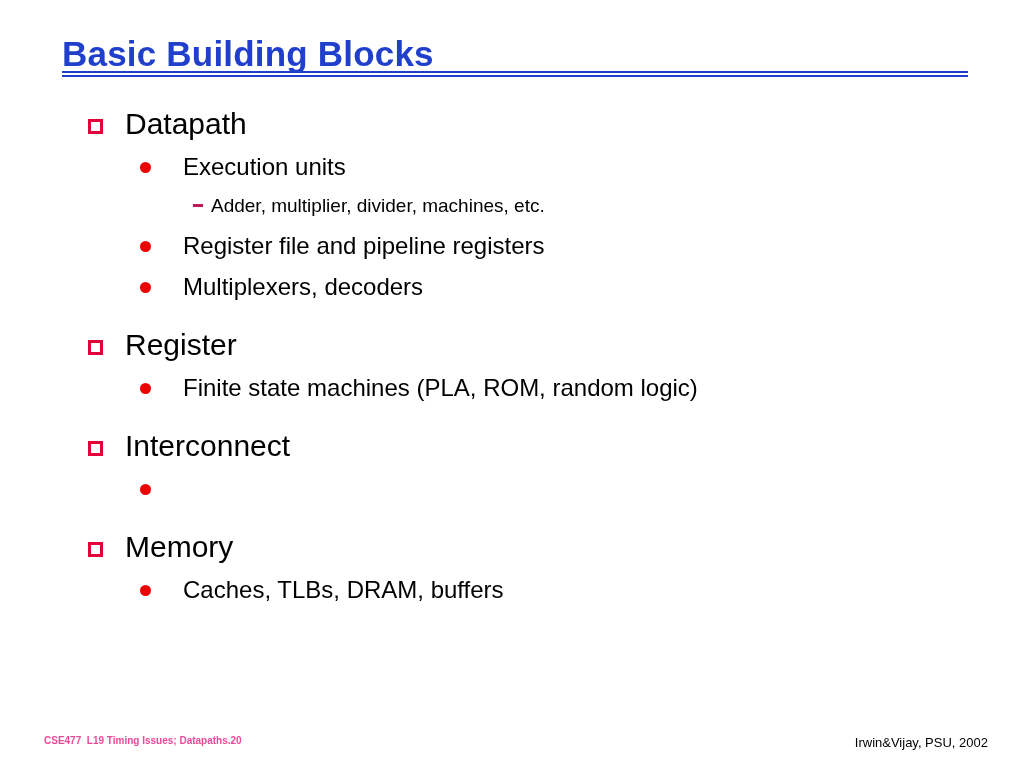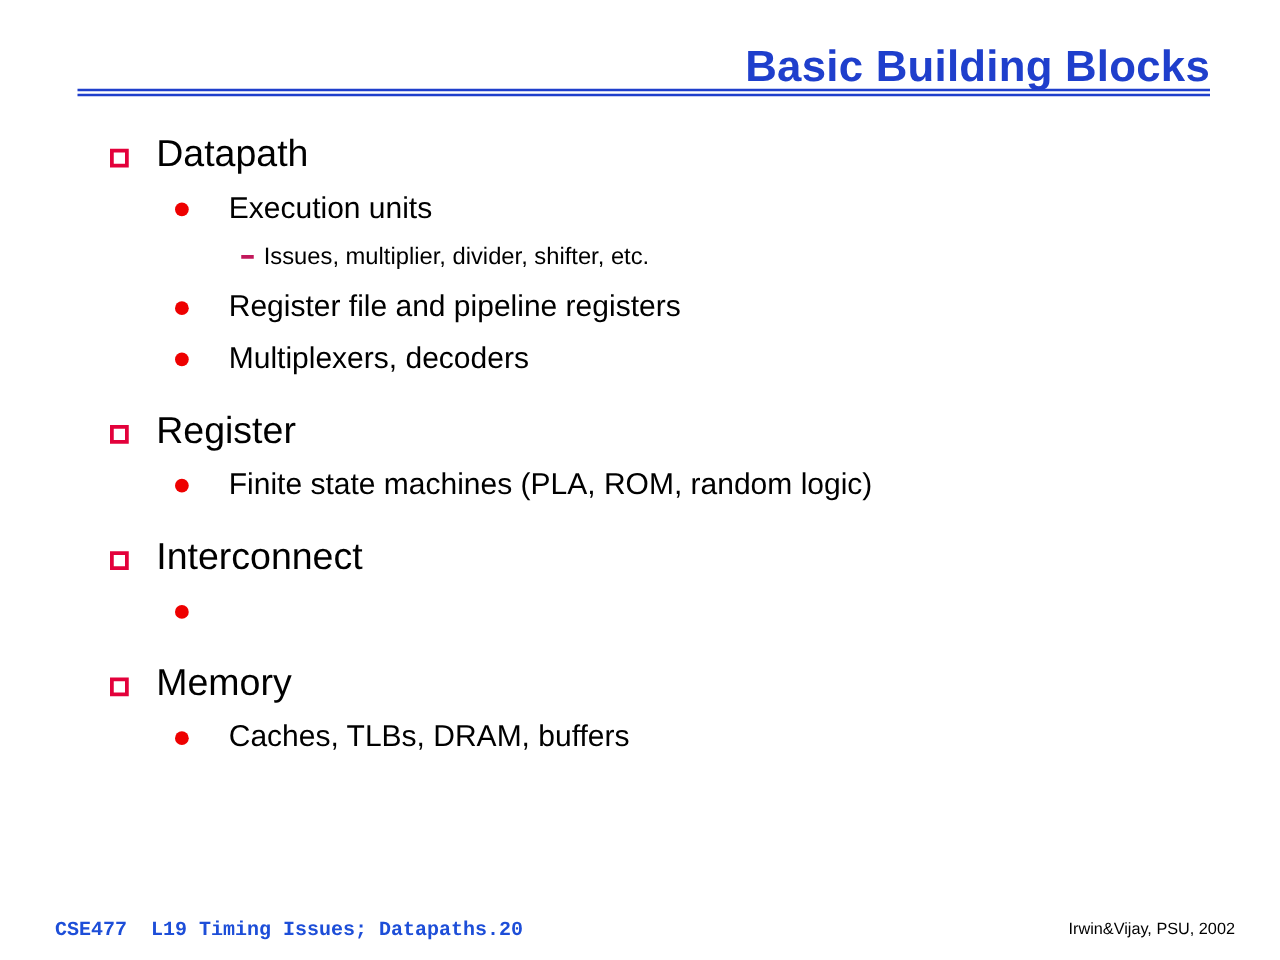--- a/index.html
+++ b/index.html
@@ -28,21 +28,20 @@
     top: 34px;
     width: 906px;
   }
   .slide-title {
     font-size: 35px;
     font-weight: bold;
     color: #1f3fcc;
     letter-spacing: 0.2px;
     line-height: 40px;
     white-space: nowrap;
-    text-align: right;
   }
   .title-rule {
     position: absolute;
     left: 0;
     top: 37px;
     width: 906px;
     height: 6px;
   }
   .title-rule .bar {
     position: absolute;
@@ -145,25 +144,24 @@
     position: absolute;
     left: 0;
     top: 735px;
     width: 1024px;
     height: 24px;
   }
   .footer-left {
     position: absolute;
     left: 44px;
     top: 0;
-    font-size: 16px;
+    font-size: 10px;
     font-weight: bold;
-    color: #1d4ed8;
+    color: #ec4899;
     white-space: pre;
-    font-family: Liberation Mono, monospace;
   }
   .footer-right {
     position: absolute;
     right: 36px;
     top: 0;
     font-size: 13px;
     font-weight: normal;
     color: #000000;
     white-space: nowrap;
   }
@@ -188,21 +186,21 @@
       <span class="label">Datapath</span>
     </div>
 
     <div class="row lvl2">
       <span class="bullet-dot"></span>
       <span class="label">Execution units</span>
     </div>
 
     <div class="row lvl3">
       <span class="bullet-dash"></span>
-      <span class="label">Issues, multiplier, divider, shifter, etc.</span>
+      <span class="label">Adder, multiplier, divider, machines, etc.</span>
     </div>
 
     <div class="row lvl2">
       <span class="bullet-dot"></span>
       <span class="label">Register file and pipeline registers</span>
     </div>
 
     <div class="row lvl2">
       <span class="bullet-dot"></span>
       <span class="label">Multiplexers, decoders</span>

